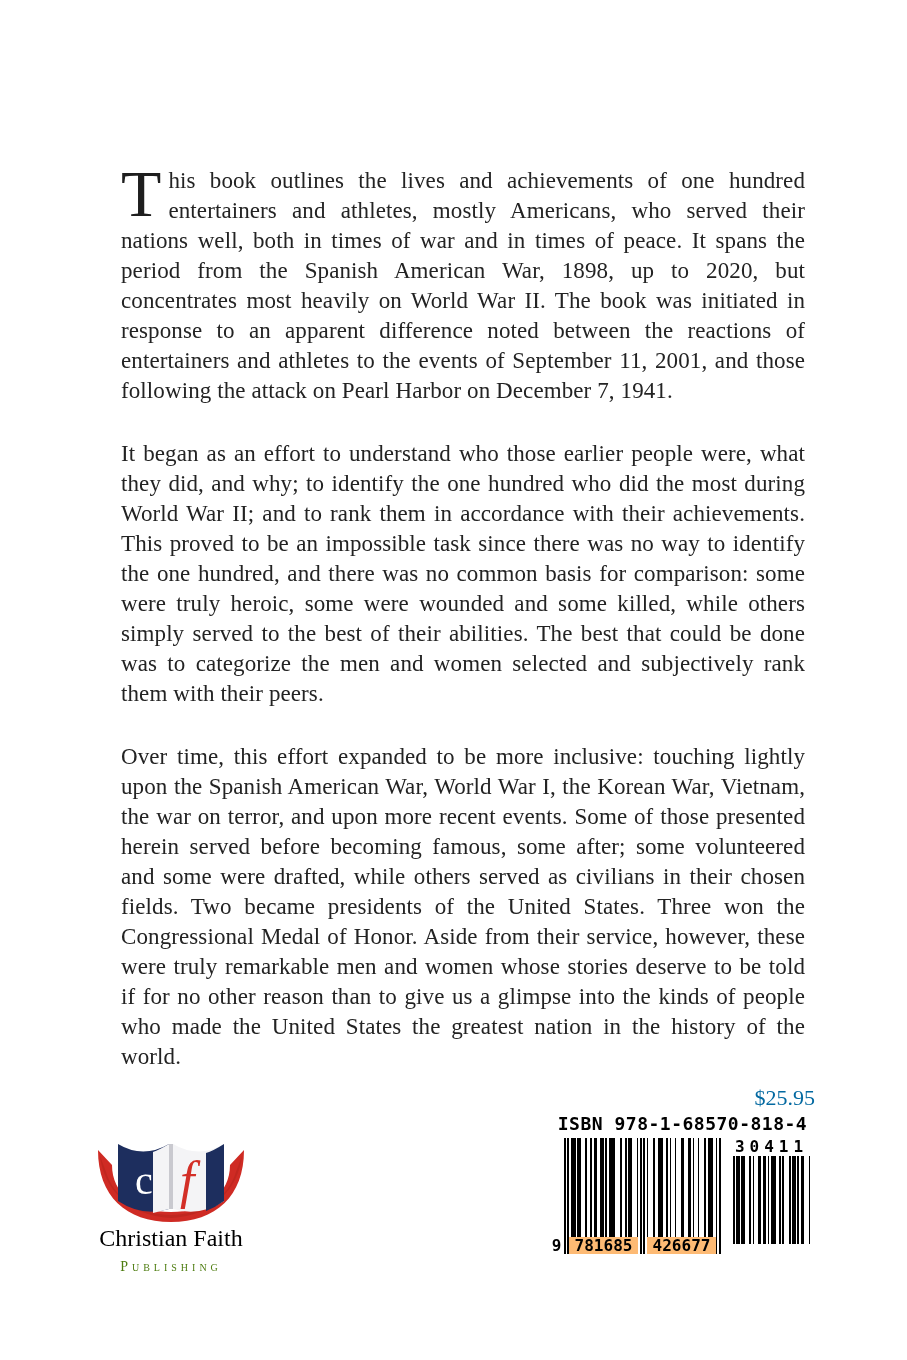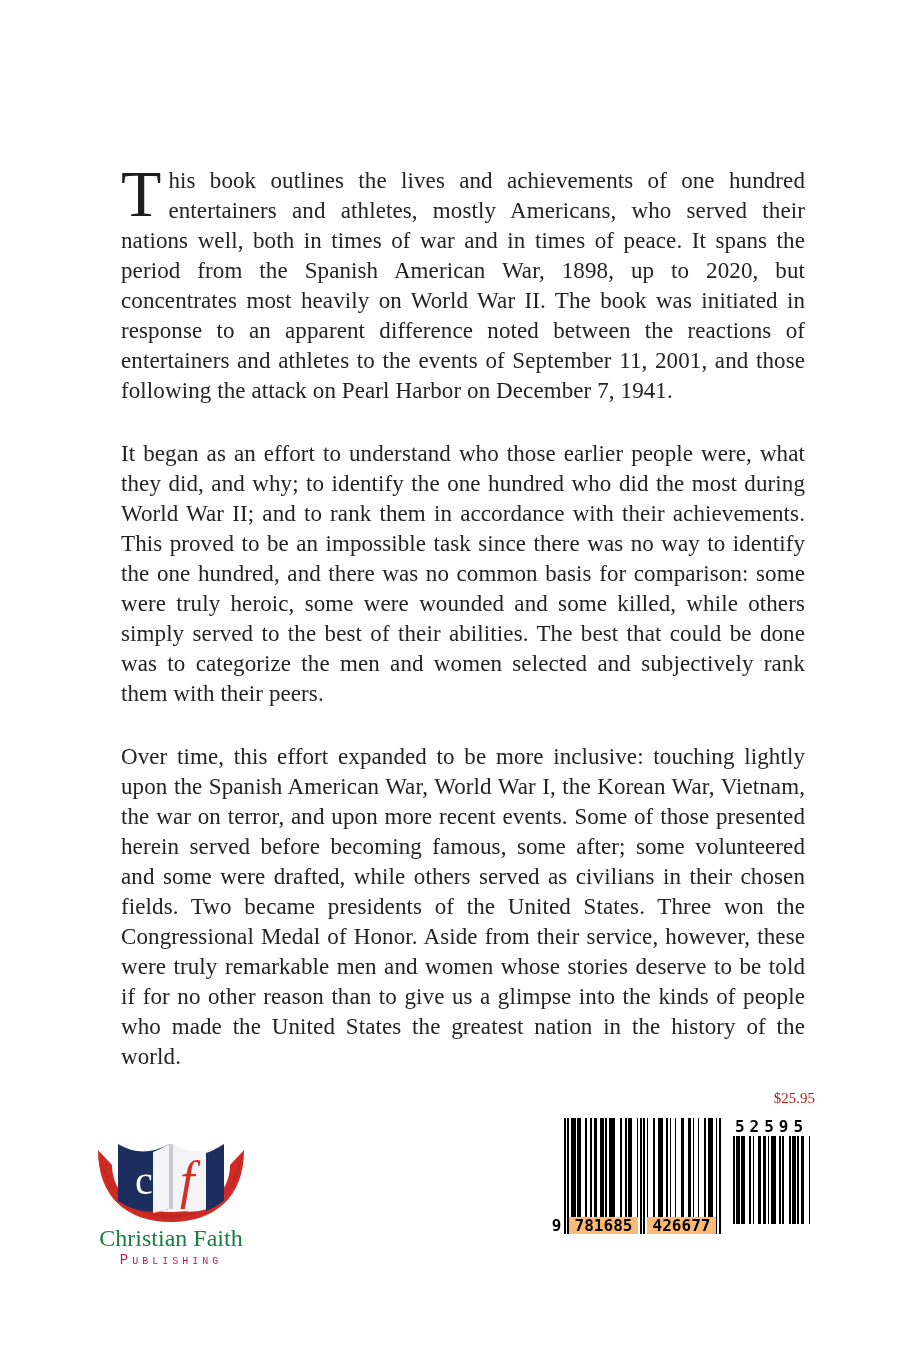--- a/index.html
+++ b/index.html
@@ -33,23 +33,23 @@
     color:#1e1e1e;
   }
 
   
   .price-wrap{
     position:absolute;
     left:550px; top:1086px; width:265px;
     text-align:right;
   }
   .price{
-    font-size:15px;
+    font-size:22px;
     line-height:24px;
-    color:#b91c1c;
+    color:#0369a1;
   }
 
   
   .barcode-block{
     position:absolute;
     left:550px; top:1114px; width:265px;
   }
   .isbn-label{
     font-family:"DejaVu Sans Mono", monospace;
     font-weight:bold;
@@ -103,32 +103,32 @@
   
   .logo-block{
     position:absolute;
     left:93px; top:1132px; width:156px;
     text-align:center;
   }
   .logo-book{display:block;margin:0 auto;}
   .publisher-name{
     font-size:24px;
     line-height:26px;
-    color:#15803d;
+    color:#000000;
     margin-top:1px;
     white-space:nowrap;
   }
   .publisher-subtitle{
-    font-family:Liberation Mono, monospace;
+    font-family:Liberation Serif, serif;
     font-variant:small-caps;
     font-size:14px;
     line-height:15px;
     letter-spacing:4px;
-    color:#be185d;
-    margin-top:2px;
+    color:#4d7c0f;
+    margin-top:8px;
     white-space:nowrap;
   }
 </style>
 </head>
 <body>
 
 <div class="page">
 
   <main class="synopsis">
     <p class="para">
@@ -136,20 +136,21 @@
     </p>
     <p class="para">It began as an effort to understand who those earlier people were, what they did, and why; to identify the one hundred who did the most during World War II; and to rank them in accordance with their achievements. This proved to be an impossible task since there was no way to identify the one hundred, and there was no common basis for comparison: some were truly heroic, some were wounded and some killed, while others simply served to the best of their abilities. The best that could be done was to categorize the men and women selected and subjectively rank them with their peers.</p>
     <p class="para">Over time, this effort expanded to be more inclusive: touching lightly upon the Spanish American War, World War I, the Korean War, Vietnam, the war on terror, and upon more recent events. Some of those presented herein served before becoming famous, some after; some volunteered and some were drafted, while others served as civilians in their chosen fields. Two became presidents of the United States. Three won the Congressional Medal of Honor. Aside from their service, however, these were truly remarkable men and women whose stories deserve to be told if for no other reason than to give us a glimpse into the kinds of people who made the United States the greatest nation in the history of the world.</p>
   </main>
 
   <div class="price-wrap">
     <div class="price">$25.95</div>
   </div>
 
   <div class="barcode-block">
+    <div class="isbn-label">ISBN 978-1-68570-818-4</div>
     <div class="bars-row">
       <div class="main-barcode">
         <svg id="ean13-svg" shape-rendering="crispEdges" width="156.75" height="116" viewBox="0 0 156.75 116">
             <rect x="0.00" y="0" width="1.65" height="116" fill="#000"></rect>
             <rect x="3.30" y="0" width="1.65" height="116" fill="#000"></rect>
             <rect x="6.60" y="0" width="1.65" height="100" fill="#000"></rect>
             <rect x="8.25" y="0" width="1.65" height="100" fill="#000"></rect>
             <rect x="9.90" y="0" width="1.65" height="100" fill="#000"></rect>
             <rect x="13.20" y="0" width="1.65" height="100" fill="#000"></rect>
             <rect x="14.85" y="0" width="1.65" height="100" fill="#000"></rect>
@@ -190,21 +191,21 @@
             <rect x="145.20" y="0" width="1.65" height="100" fill="#000"></rect>
             <rect x="146.85" y="0" width="1.65" height="100" fill="#000"></rect>
             <rect x="151.80" y="0" width="1.65" height="116" fill="#000"></rect>
             <rect x="155.10" y="0" width="1.65" height="116" fill="#000"></rect>
           </svg>
         <span class="bc-digit bc-lead">9</span>
         <span class="bc-digit bc-left">781685</span>
         <span class="bc-digit bc-right">426677</span>
       </div>
       <div class="supp-barcode">
-        <div class="supp-digits">52595</div>
+        <div class="supp-digits">30411</div>
         <svg id="ean5-svg" shape-rendering="crispEdges" width="77.55" height="88" viewBox="0 0 77.55 88">
             <rect x="0.00" y="0" width="1.65" height="88" fill="#000"></rect>
             <rect x="3.30" y="0" width="1.65" height="88" fill="#000"></rect>
             <rect x="4.95" y="0" width="1.65" height="88" fill="#000"></rect>
             <rect x="8.25" y="0" width="1.65" height="88" fill="#000"></rect>
             <rect x="9.90" y="0" width="1.65" height="88" fill="#000"></rect>
             <rect x="16.50" y="0" width="1.65" height="88" fill="#000"></rect>
             <rect x="19.80" y="0" width="1.65" height="88" fill="#000"></rect>
             <rect x="24.75" y="0" width="1.65" height="88" fill="#000"></rect>
             <rect x="26.40" y="0" width="1.65" height="88" fill="#000"></rect>

